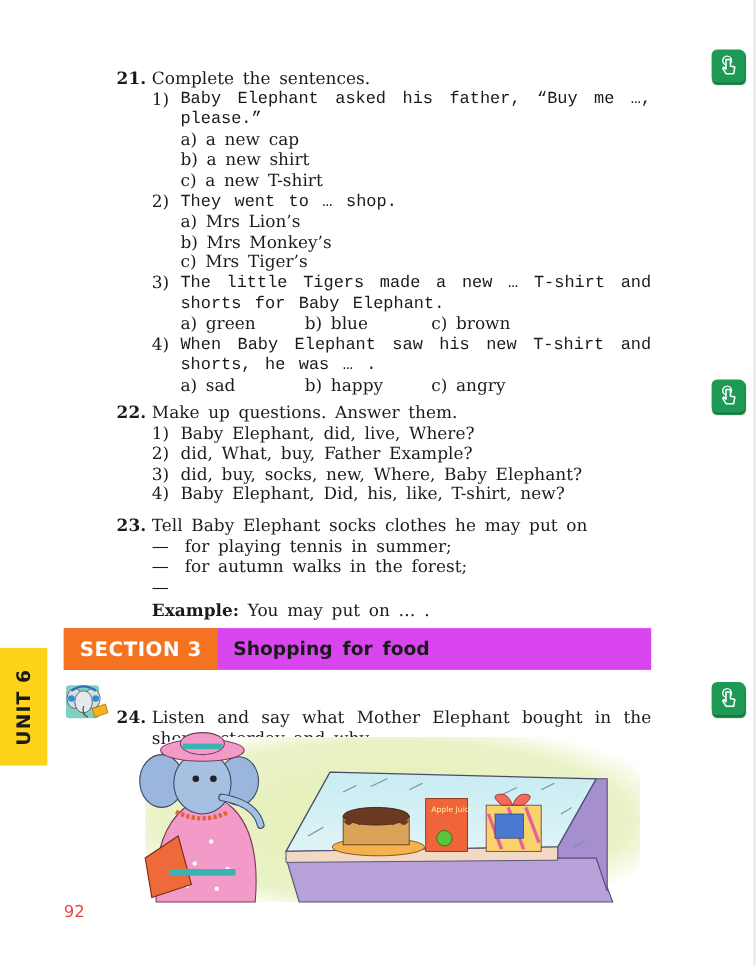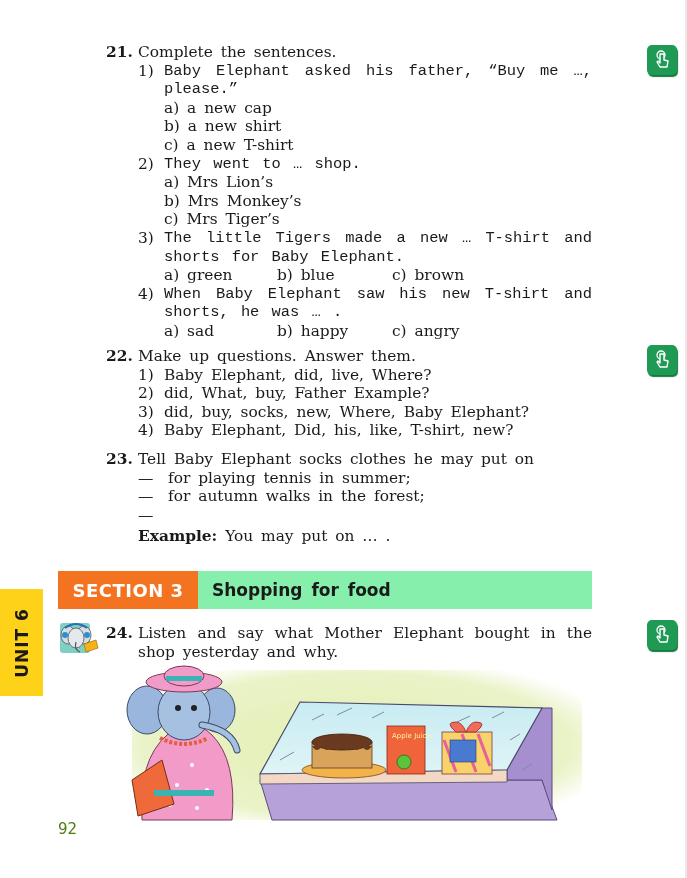--- a/index.html
+++ b/index.html
@@ -3,21 +3,21 @@
   <meta charset="utf-8">
   <style>
     * { margin: 0; padding: 0; box-sizing: border-box; }
     html, body { width: 687px; height: 878px; background: #ffffff; overflow: hidden; }
     body { position: relative; font-family: "DejaVu Serif", "Liberation Serif", serif; color: #1a1a1a; }
 
     .page-edge { position: absolute; top: 0; right: 0; width: 2px; height: 878px; background: #e8e8e8; }
 
     .content { position: absolute; left: 106px; top: 43px; width: 486px; font-size: 15.4px; line-height: 18.6px; }
     .ex { position: relative; }
-    .ex-head { display: flex; word-spacing: 3px; }
+    .ex-head { display: flex; word-spacing: 3px; margin-top: 19px; }
     .ex-num { font-weight: bold; width: 32px; flex-shrink: 0; font-family: "DejaVu Serif", serif; }
     .ex-title { flex: 1; }
     .item { display: flex; padding-left: 32px; word-spacing: 3px; }
     .item-num { width: 26px; flex-shrink: 0; }
     .item-text { flex: 1; text-align: justify; text-align-last: left; font-family: Liberation Mono, monospace; }
     .opt { padding-left: 58px; word-spacing: 3px; }
     .opt-row { padding-left: 58px; display: flex; word-spacing: 3px; }
     .opt-row span { display: inline-block; }
     .opt-row .c1 { width: 113px; }
     .opt-row .c2 { width: 115px; }
@@ -29,32 +29,32 @@
     .ex21 { position: absolute; top: 0; }
     .ex22 { position: absolute; top: 304px; }
     .ex23 { position: absolute; top: 407px; }
 
     .touch-btn { position: absolute; left: 647px; width: 30px; height: 30px; background: #1f9a54; border-radius: 5px; box-shadow: 1px 2px 1px #157a3f; display: flex; align-items: center; justify-content: center; }
     .touch-btn svg { width: 18px; height: 20px; }
 
     .unit-tab { position: absolute; left: 0; top: 589px; width: 43px; height: 107px; background: #ffd21a; display: flex; align-items: center; justify-content: center; }
     .unit-tab span { transform: rotate(-90deg); font-family: "DejaVu Sans", sans-serif; font-weight: bold; font-size: 17px; letter-spacing: 1px; color: #1a1a1a; white-space: nowrap; }
 
-    .section-bar { position: absolute; left: 58px; top: 571px; width: 534px; height: 38px; background: #86efac; display: flex; }
+    .section-bar { position: absolute; left: 58px; top: 571px; width: 534px; height: 38px; background: #d946ef; display: flex; }
     .section-label { background: #f47321; color: #fff; font-family: "DejaVu Sans", sans-serif; font-weight: bold; font-size: 18px; width: 140px; display: flex; align-items: center; justify-content: center; letter-spacing: 0.5px; }
     .section-title { font-family: "DejaVu Sans", sans-serif; font-weight: bold; font-size: 17px; display: flex; align-items: center; padding-left: 14px; word-spacing: 3px; color: #1a1a1a; }
 
     .audio-icon { position: absolute; left: 58px; top: 620px; width: 42px; height: 36px; }
 
     .ex24 { position: absolute; left: 106px; top: 624px; width: 486px; font-size: 15.4px; line-height: 19px; }
     .ex24 .ex-title { text-align: justify; text-align-last: left; }
 
     .illustration { position: absolute; left: 112px; top: 660px; width: 488px; height: 180px; }
 
-    .page-number { position: absolute; left: 58px; top: 820px; font-family: "DejaVu Sans", sans-serif; font-size: 15px; color: #4d7c0f; }
+    .page-number { position: absolute; left: 58px; top: 820px; font-family: "DejaVu Sans", sans-serif; font-size: 15px; color: #ef4444; }
   </style>
 </head>
 <body>
 
 <div class="page-edge"></div>
 
 <div class="touch-btn" style="top:45px">
   <svg viewBox="0 0 18 20">
       <circle cx="8" cy="5" r="4" fill="none" stroke="#fff" stroke-width="1.3"></circle>
       <path d="M7 4 v9 l-2 -2 -1 1 3 5 h7 l1 -6 -4 -1 v-6 z" fill="#1f9a54" stroke="#fff" stroke-width="1.4" stroke-linejoin="round"></path>

